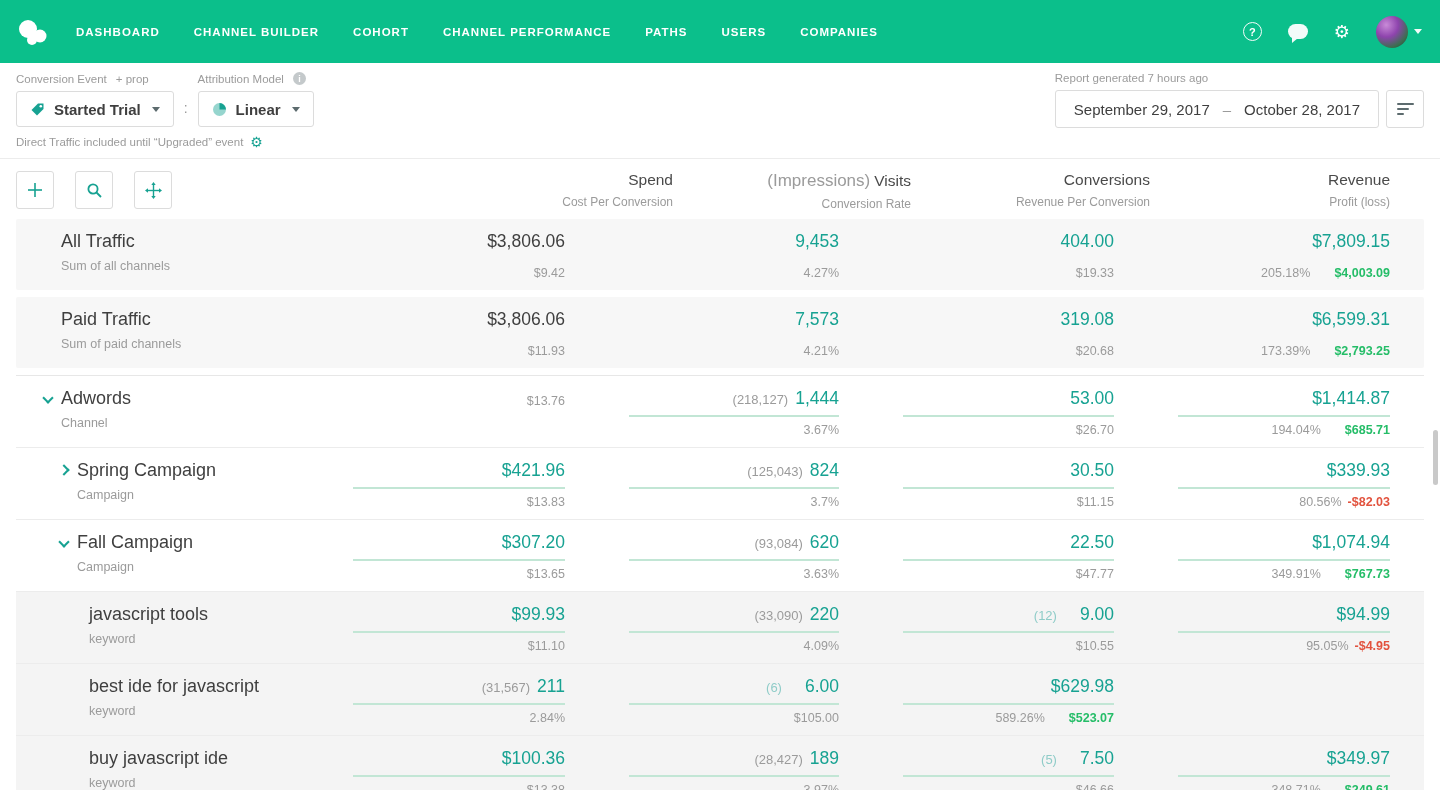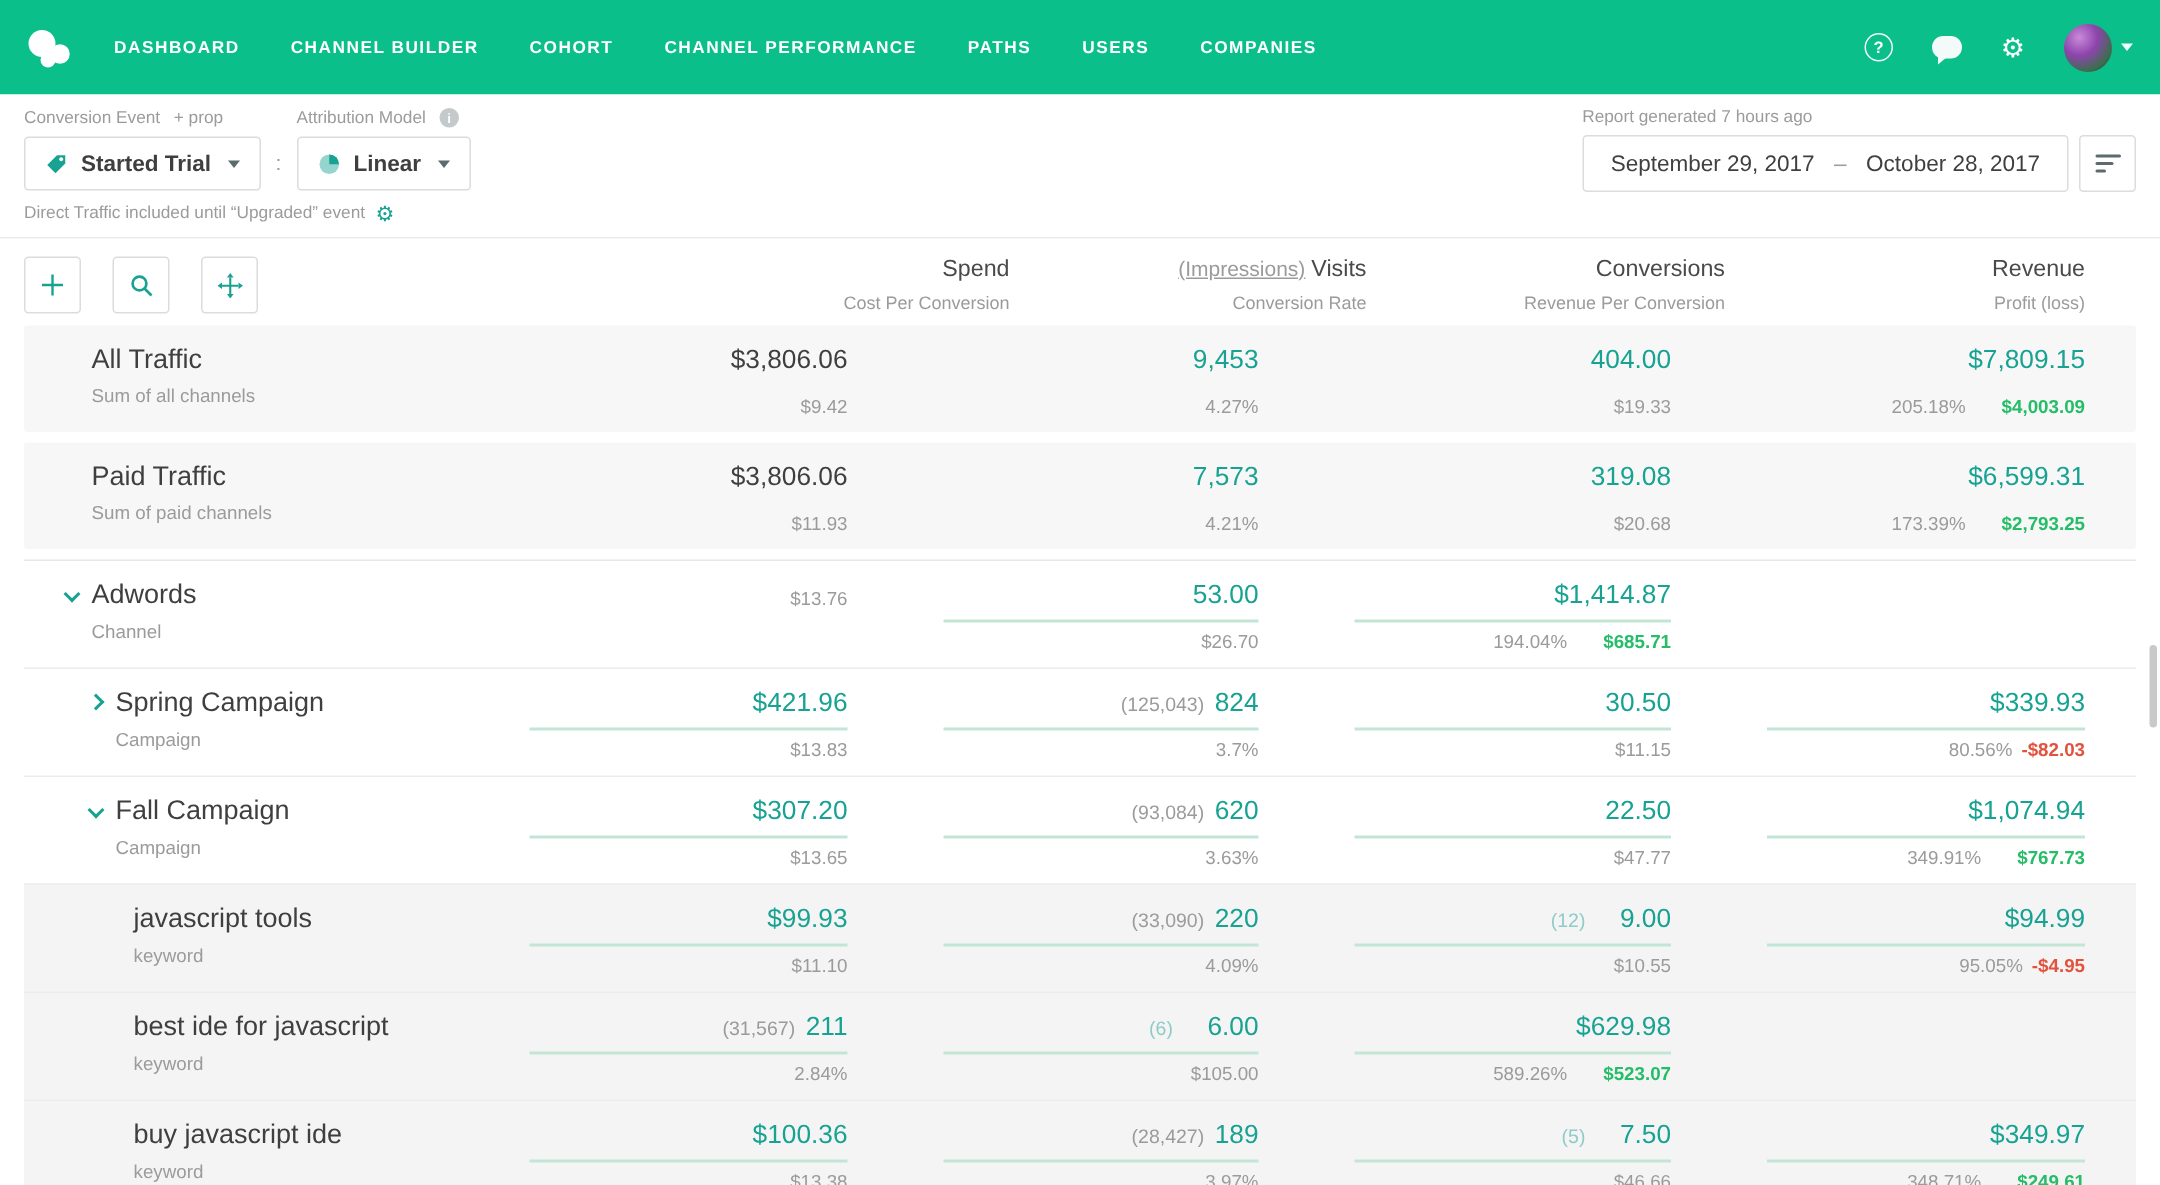--- a/index.html
+++ b/index.html
@@ -59,21 +59,21 @@
   .filter-btn .bar{height:2px;background:#5c6b6e;border-radius:1px;}
   .bar1{width:17px}.bar2{width:12px}.bar3{width:7px}
   
   .grid{display:grid;grid-template-columns:1fr 240px 238px 239px 240px;}
   .table-head{padding:12px 50px 8px 0;}
   .toolbar{display:flex;gap:21px;padding-left:16px;align-items:flex-start;}
   .tool-btn{width:38px;height:38px;border:1px solid #dcdcdc;border-radius:3px;background:#fff;
     display:flex;align-items:center;justify-content:center;cursor:pointer;color:var(--accent);padding:0;}
   .val{text-align:right;}
   .head .h1{font-size:15.5px;color:#4a4a4a;white-space:nowrap;}
-  .head .imp-label{font-size:14px;color:#9b9b9b;margin-right:4px;text-decoration:underline;}
+  .head .imp-label{font-size:17px;color:#9b9b9b;margin-right:4px;}
   .head .h2{font-size:12px;color:#9b9b9b;margin-top:6px;}
   
   .group{margin:0 16px 7px;border-radius:2px;}
   .summary-card{background:#f7f7f7;}
   .channel-card{background:#fff;border-top:1px solid #e7e7e7;border-bottom:1px solid #e7e7e7;border-radius:0;}
   .channel-card .row + .row{border-top:1px solid #ececec;}
   .row{padding:12px 34px 10px 0;cursor:pointer;gap:36px;}
   .row.keyword{background:#f4f4f4;}
   .name-cell{display:flex;align-items:flex-start;text-align:left;}
   .summary .name-cell,.channel .name-cell{padding-left:28px;}
@@ -306,20 +306,24 @@
           </span>
       <div>
         <div class="row-name">Adwords</div>
         <div class="row-sub">Channel</div>
       </div>
     </div>
     <div class="val">
       <div class="secondary">$13.76</div>
     </div>
     <div class="val">
+      <div class="primary"><span class="impressions">(218,127)</span><span class="pv accent">1,444</span></div>
+      <div class="secondary">3.67%</div>
+    </div>
+    <div class="val">
       <div class="primary"><span class="count"></span><span class="pv accent">53.00</span></div>
       <div class="secondary">$26.70</div>
     </div>
     <div class="val">
       <div class="primary"><span class="pv accent">$1,414.87</span></div>
       <div class="secondary"><span class="pct">194.04%</span><span class="profit positive">$685.71</span></div>
     </div>
   </div>
       <div class="row grid campaign underlined-row">
     <div class="name-cell">

